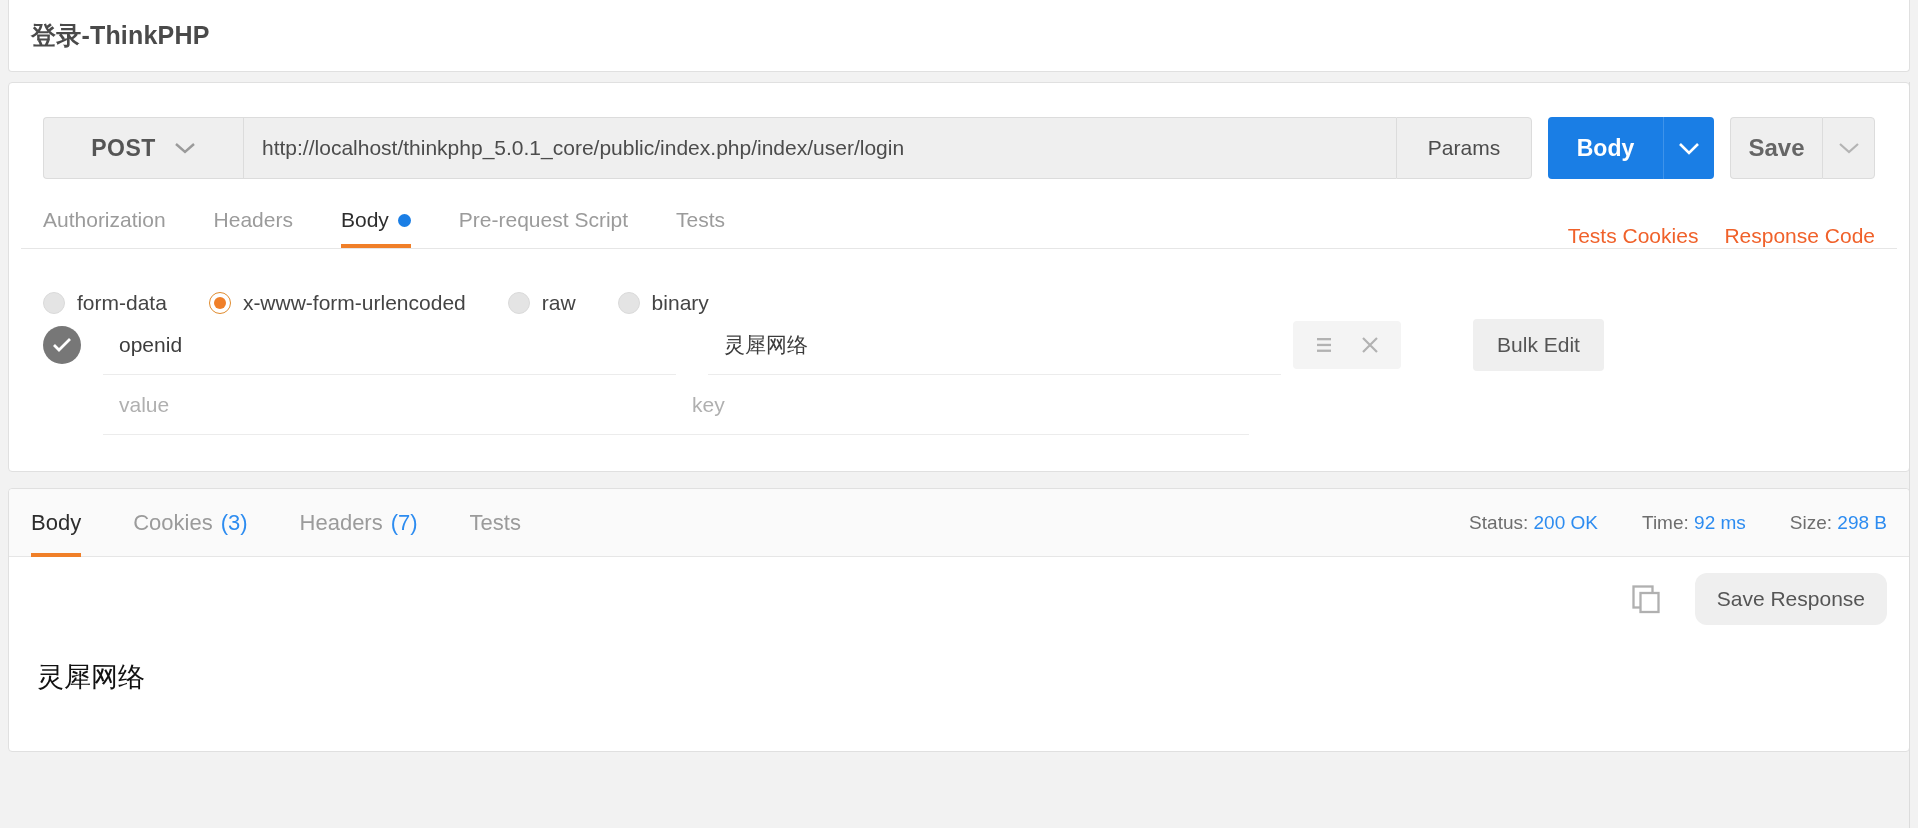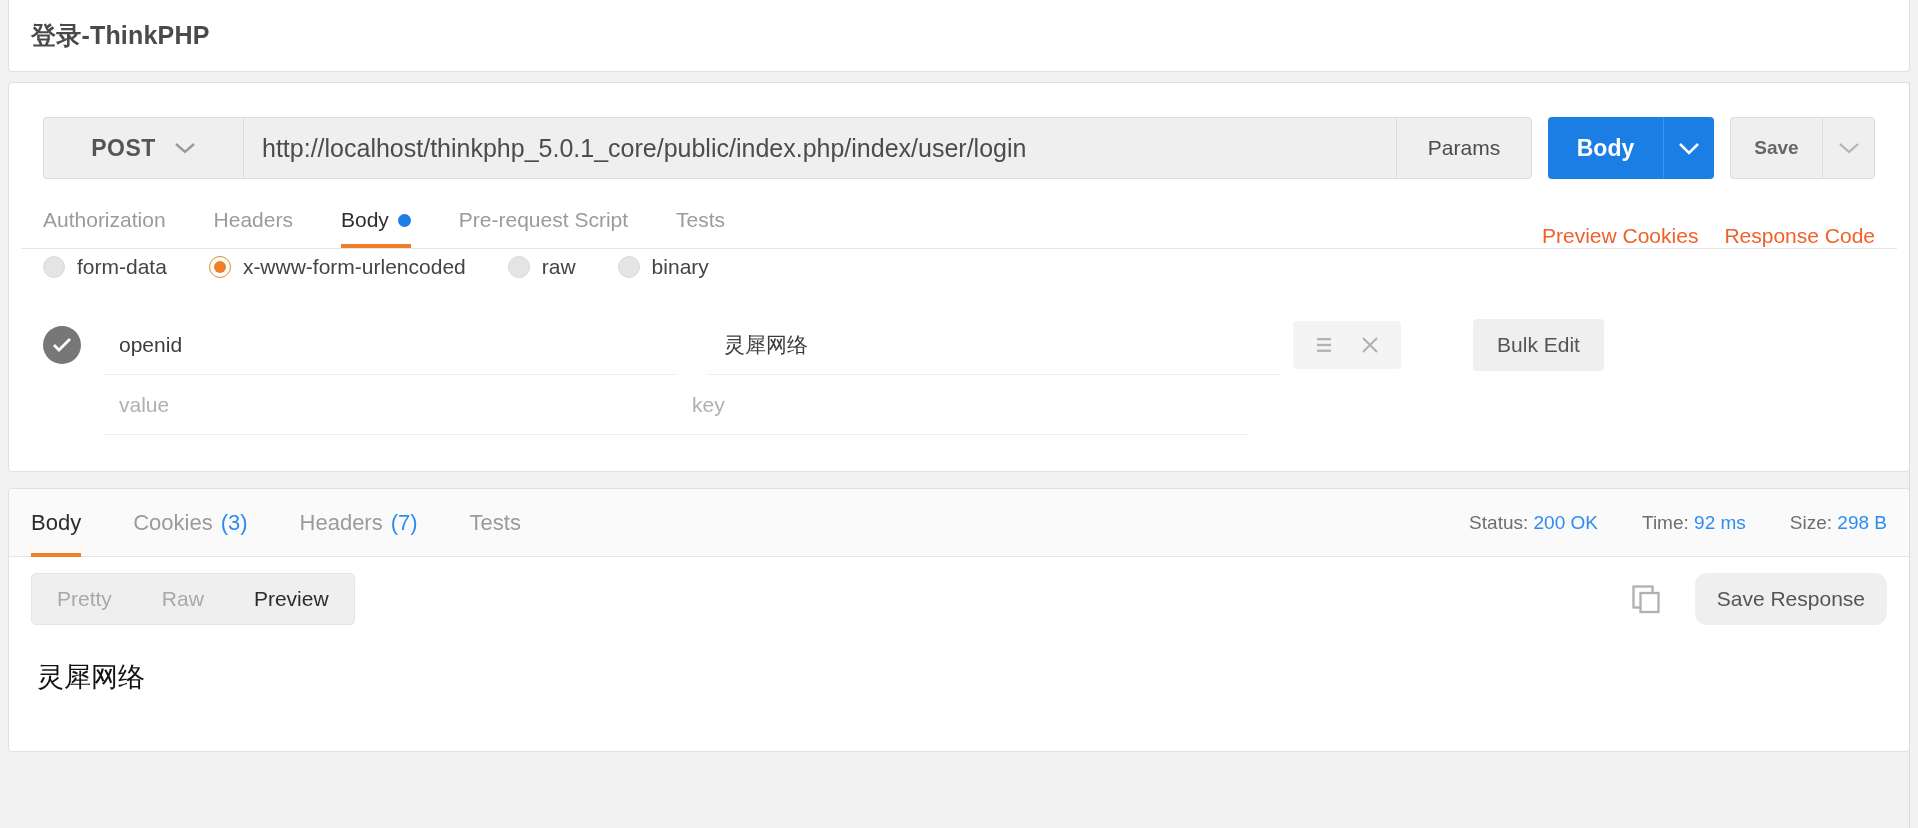--- a/index.html
+++ b/index.html
@@ -78,21 +78,21 @@
     background: #efefef;
     border: 1px solid #dcdcdc;
     border-right: none;
     display: flex;
     align-items: center;
     padding-left: 18px;
     overflow: hidden;
     cursor: text;
   }
   .url-box .u-text {
-    font-size: 25px;
+    font-size: 21px;
     color: #4c4c4c;
     white-space: nowrap;
   }
   .params-box {
     width: 136px;
     height: 62px;
     background: #efefef;
     border: 1px solid #dcdcdc;
     border-radius: 0 4px 4px 0;
     display: flex;
@@ -131,21 +131,21 @@
   .save-btn {
     width: 92px;
     height: 62px;
     background: #efefef;
     border: 1px solid #dcdcdc;
     border-right: none;
     border-radius: 4px 0 0 4px;
     display: flex;
     align-items: center;
     justify-content: center;
-    font-size: 19px;
+    font-size: 24px;
     font-weight: bold;
     color: #666;
     cursor: pointer;
   }
   .save-caret {
     width: 53px;
     height: 62px;
     background: #efefef;
     border: 1px solid #dcdcdc;
     border-radius: 0 4px 4px 0;
@@ -196,21 +196,21 @@
     font-size: 21px;
     color: #f0612a;
     margin-left: 26px;
     cursor: pointer;
     white-space: nowrap;
   }
 
   
   .radio-row {
     display: flex;
-    align-items: flex-start;
+    align-items: flex-end;
     padding: 0 22px;
     height: 60px;
     margin-top: 6px;
   }
   .radio-item {
     display: flex;
     align-items: center;
     gap: 12px;
     margin-right: 42px;
     cursor: pointer;
@@ -469,21 +469,21 @@
         <span>Body</span>
         <span class="blue-dot"></span>
       </div>
       <div class="tab">
         <span>Pre-request Script</span>
       </div>
       <div class="tab">
         <span>Tests</span>
       </div>
       <div class="spacer"></div>
-      <div class="link-orange">Preview Cookies</div>
+      <div class="link-orange">Tests Cookies</div>
       <div class="link-orange">Response Code</div>
     </div>
 
     <div class="radio-row">
       <div class="radio-item">
         <span class="radio-dot"></span>
         <span class="radio-label">form-data</span>
       </div>
       <div class="radio-item">
         <span class="radio-dot checked">
@@ -575,31 +575,20 @@
           <b>92 ms</b>
         </div>
         <div class="meta-item">
           <span>Size:</span>
           <b>298 B</b>
         </div>
       </div>
     </div>
 
     <div class="resp-toolbar">
-      <div class="segmented">
-        <div class="seg">
-          <span>Pretty</span>
-        </div>
-        <div class="seg">
-          <span>Raw</span>
-        </div>
-        <div class="seg active">
-          <span>Preview</span>
-        </div>
-      </div>
 
       <div class="toolbar-right">
         <div class="icon-btn">
           <svg width="34" height="34" viewBox="0 0 34 34">
             <rect x="4.5" y="4.5" width="19" height="21" fill="none" stroke="#b0b0b0" stroke-width="2.3"></rect>
             <rect x="11.5" y="11" width="18" height="19" fill="#ffffff" stroke="#b0b0b0" stroke-width="2.3"></rect>
           </svg>
         </div>
         <div class="save-response">
           <span>Save Response</span>

